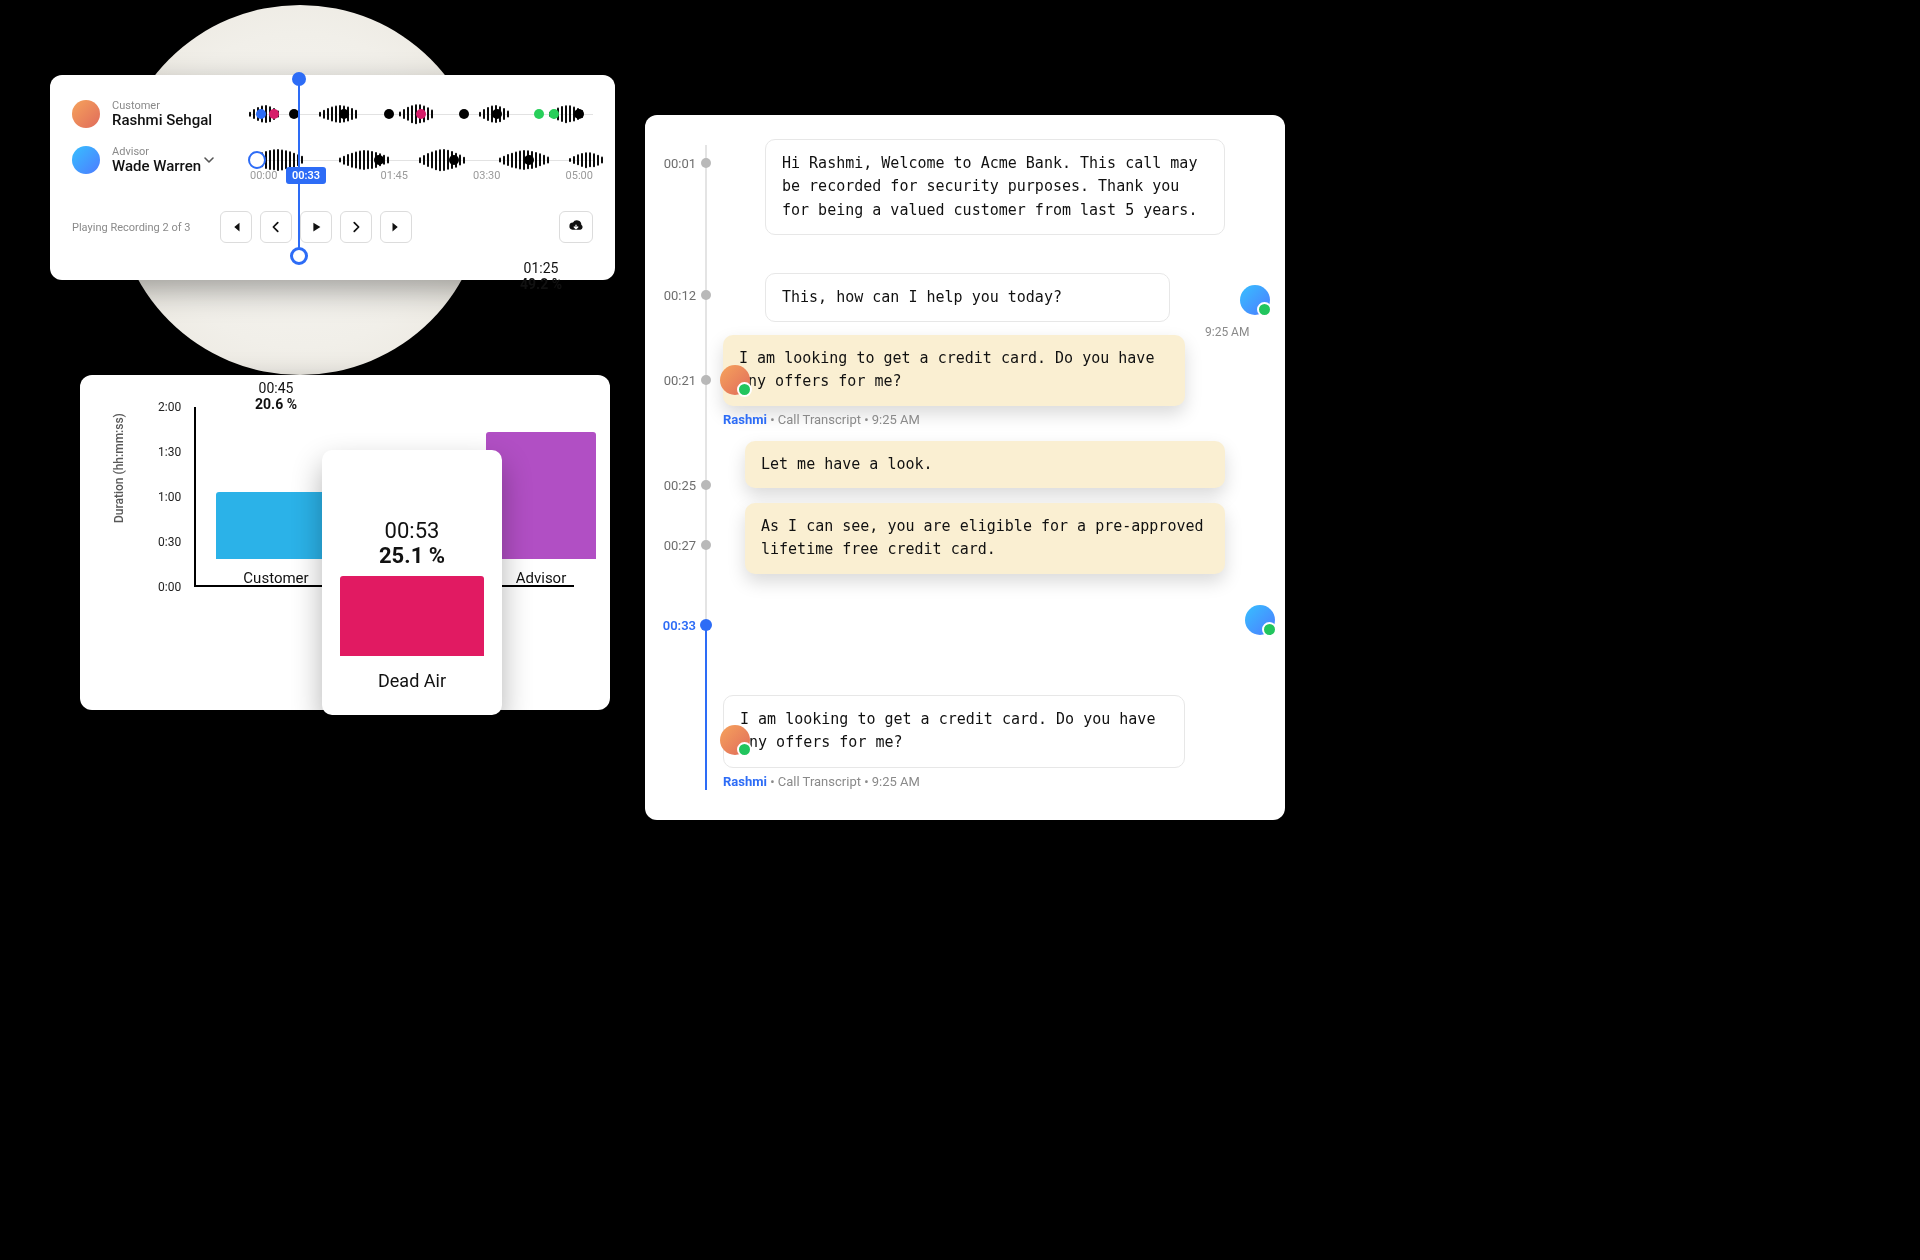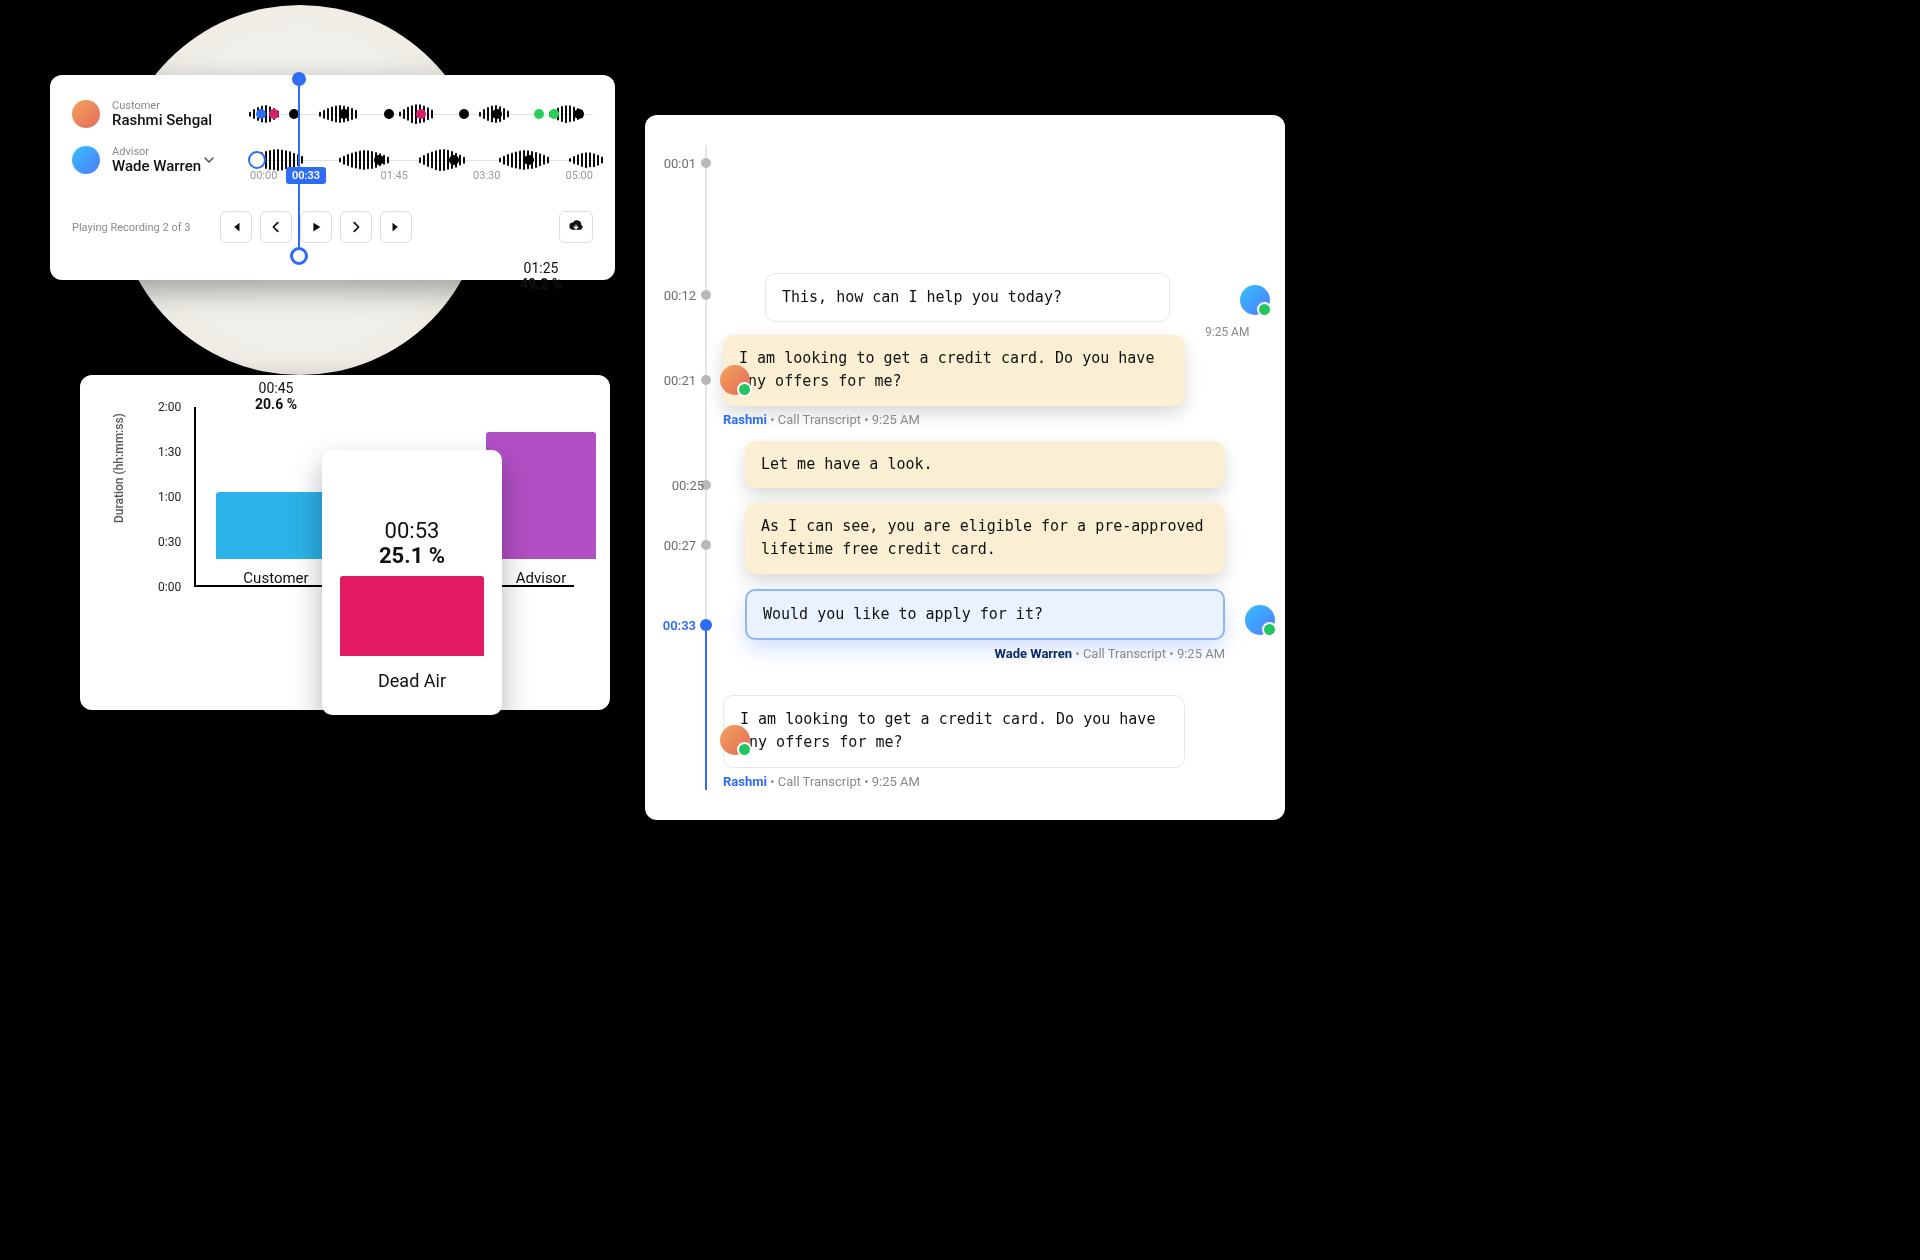--- a/index.html
+++ b/index.html
@@ -348,24 +348,27 @@
       <div class="tdot g" style="left:1px;top:18px"></div>
       <div class="tdot g" style="left:1px;top:150px"></div>
       <div class="tdot g" style="left:1px;top:235px"></div>
       <div class="tdot g" style="left:1px;top:340px"></div>
       <div class="tdot g" style="left:1px;top:400px"></div>
       <div class="tdot b" style="left:1px;top:480px"></div>
     </div>
     <div class="ttime" style="left:6px;top:48px">00:01</div>
     <div class="ttime" style="left:6px;top:180px">00:12</div>
     <div class="ttime" style="left:6px;top:265px">00:21</div>
-    <div class="ttime" style="left:14px;top:370px">00:25</div>
+    <div class="ttime" style="left:6px;top:370px">00:25</div>
     <div class="ttime" style="left:6px;top:430px">00:27</div>
     <div class="ttime cur" style="left:6px;top:510px">00:33</div>
 
+    <div class="msg" style="top:24px">
+      <div class="bub plain">Hi Rashmi, Welcome to Acme Bank. This call may be recorded for security purposes. Thank you for being a valued customer from last 5 years.</div>
+    </div>
 
     <div class="msg" style="top:158px">
       <div class="bub plain" style="width:405px">This, how can I help you today?</div>
     </div>
     <div class="av-r" style="left:595px;top:170px;">
       <div class="av-rimg" style="background:linear-gradient(135deg,#37c0ff,#4d7bff);"></div>
         <div class="being"></div>
     </div>
     <div style="position:absolute;left:560px;top:210px;font-size:12px;color:#8a8a8a;">9:25 AM</div>
 
@@ -379,24 +382,20 @@
     </div>
 
     <div class="msg" style="top:326px;left:100px;right:60px">
       <div class="bub cream">Let me have a look.</div>
     </div>
 
     <div class="msg" style="top:388px;left:100px;right:60px">
       <div class="bub cream">As I can see, you are eligible for a pre-approved lifetime free credit card.</div>
     </div>
 
-    <div class="msg" style="top:474px;left:100px;right:60px">
-      <div class="bub hl">Would you like to apply for it?</div>
-      <div class="meta" style="text-align:right"><span class="nm dk">Wade Warren</span><span> • Call Transcript • 9:25 AM</span></div>
-    </div>
     <div class="av-r" style="left:600px;top:490px;">
       <div class="av-rimg" style="background:linear-gradient(135deg,#37c0ff,#4d7bff);"></div>
         <div class="being"></div>
     </div>
 
     <div class="msg" style="top:580px;left:78px;right:100px">
       <div class="bub plain">I am looking to get a credit card. Do you have any offers for me?</div>
       <div class="meta"><span class="nm">Rashmi</span><span> • Call Transcript • 9:25 AM</span></div>
     </div>
     <div class="av-r" style="left:75px;top:610px;">

